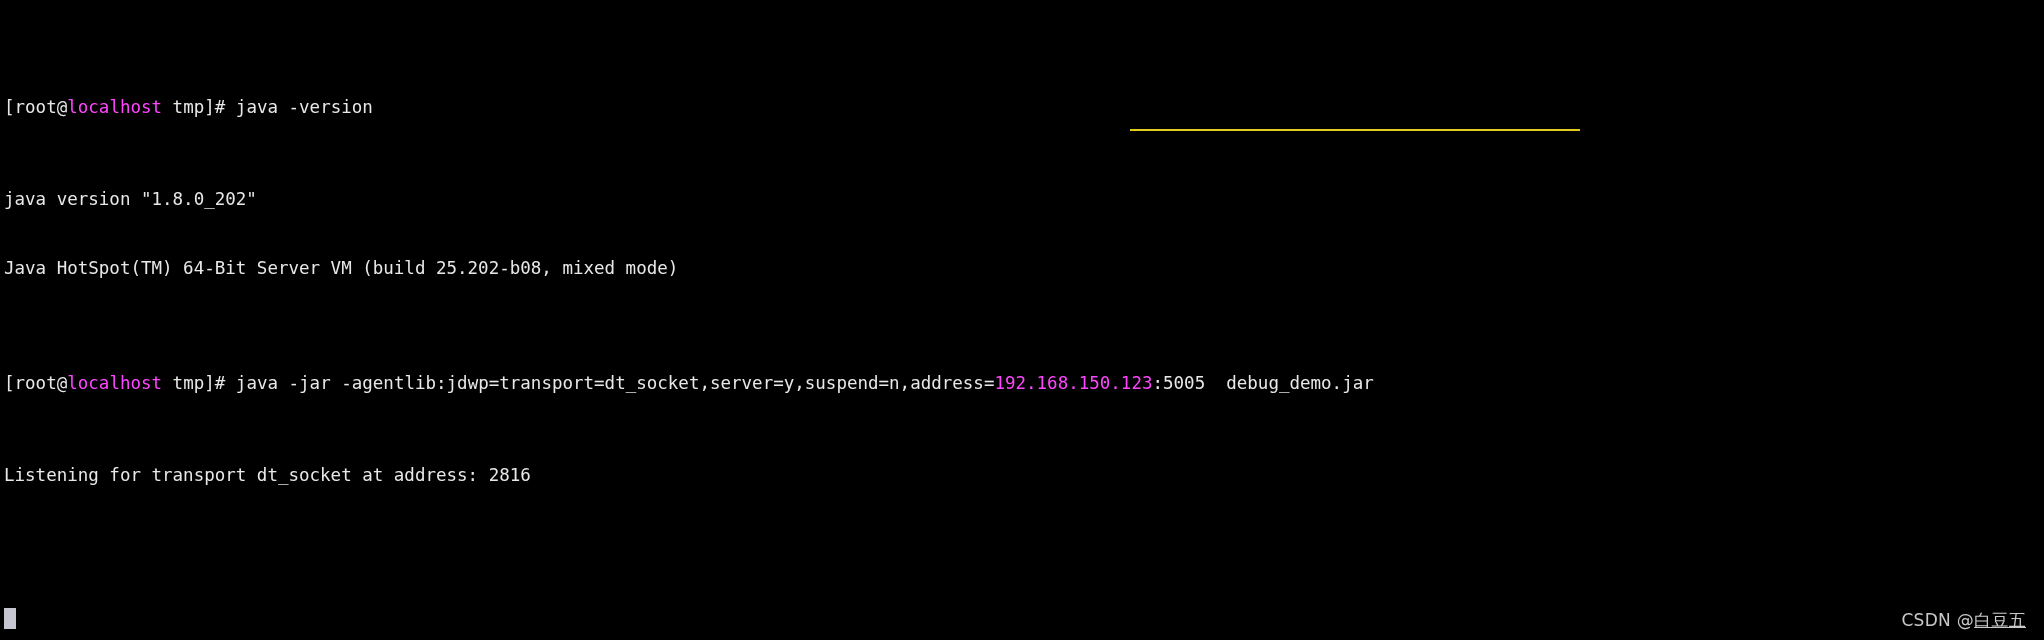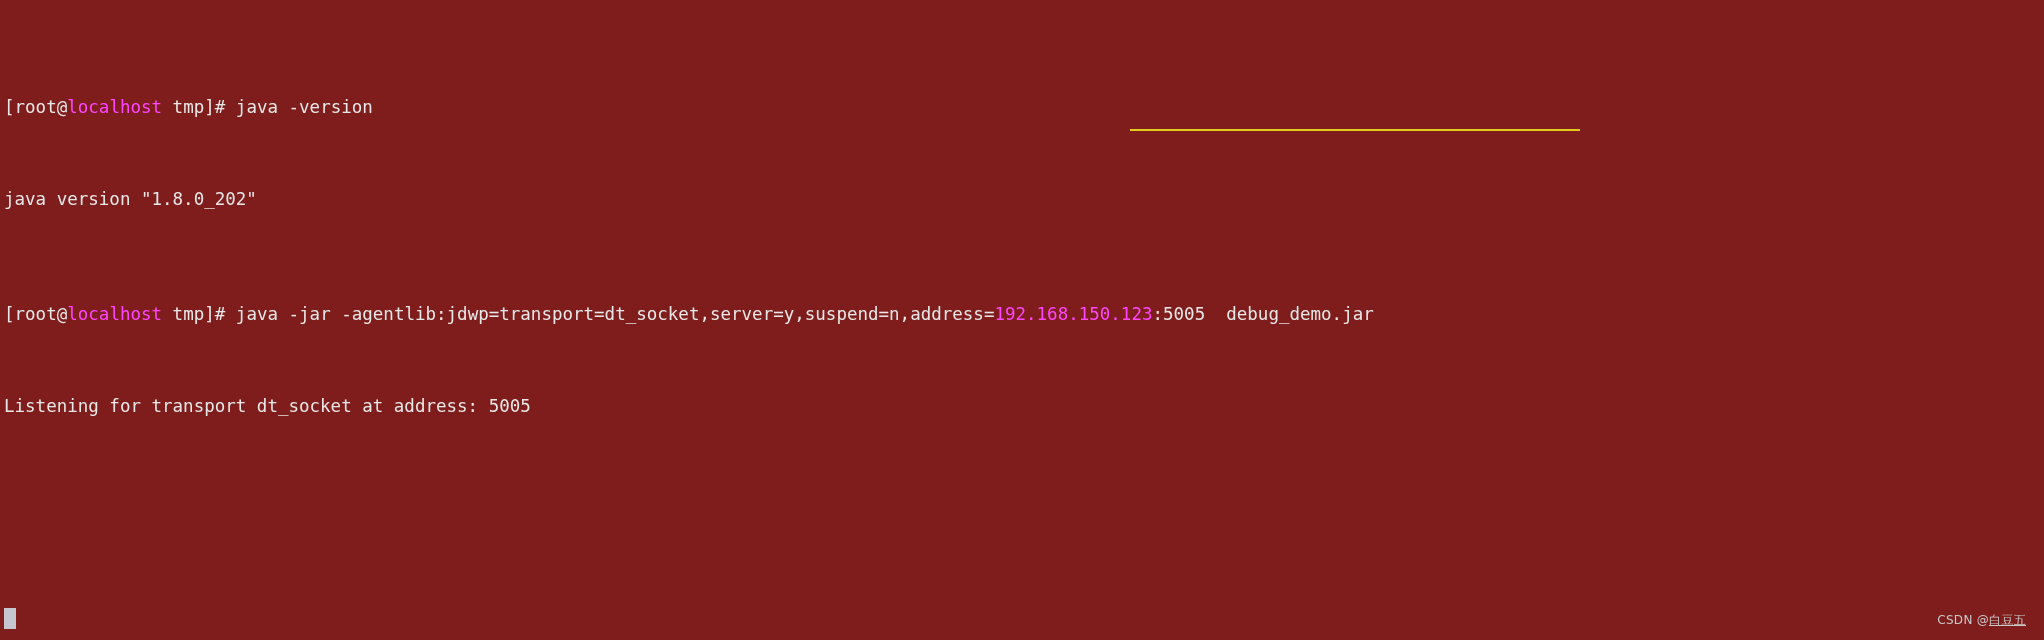--- a/index.html
+++ b/index.html
@@ -4,21 +4,21 @@
 <style>
   html, body {
     margin: 0;
     padding: 0;
     background: #202020;
   }
   #terminal {
     position: relative;
     width: 2044px;
     height: 640px;
-    background: #7f1d1d;
+    background: #000000;
     font-family: "DejaVu Sans Mono", "Liberation Mono", monospace;
     font-size: 17.5px;
     line-height: 23px;
     overflow: hidden;
     -webkit-font-smoothing: antialiased;
   }
   .screen {
     position: absolute;
     left: 4px;
     top: 4px;
@@ -47,40 +47,41 @@
     width: 12px;
     height: 21px;
     background: #c5c6cf;
   }
   .watermark {
     position: absolute;
     right: 18px;
     bottom: 8px;
     color: #c9c9c9;
     font-family: "DejaVu Sans", "Liberation Sans", sans-serif;
-    font-size: 12px;
+    font-size: 17px;
     letter-spacing: 0.3px;
   }
   .watermark .zh { text-decoration: underline; }
 </style>
 </head>
 <body>
 
 <div id="terminal">
   <div class="screen">
 
     
     <div class="line"><span class="c-white">[</span><span class="c-white">root</span><span class="c-white">@</span><span class="c-magenta">localhost</span><span class="c-white"> tmp</span><span class="c-white">]# </span><span class="c-white">java -version</span></div>
 
     <div class="line c-white">java version "1.8.0_202"</div>
+    <div class="line c-white">Java HotSpot(TM) 64-Bit Server VM (build 25.202-b08, mixed mode)</div>
 
     
     <div class="line"><span class="c-white">[</span><span class="c-white">root</span><span class="c-white">@</span><span class="c-magenta">localhost</span><span class="c-white"> tmp</span><span class="c-white">]# </span><span class="c-white">java -jar -agentlib:jdwp=transport=dt_socket,server=y,suspend=n,address=</span><span class="c-magenta">192.168.150.123</span><span class="c-white">:5005  debug_demo.jar</span></div>
 
-    <div class="line c-white">Listening for transport dt_socket at address: 5005</div>
+    <div class="line c-white">Listening for transport dt_socket at address: 2816</div>
 
     <div class="blank"></div>
     
 
     
     
     
     
     
     

